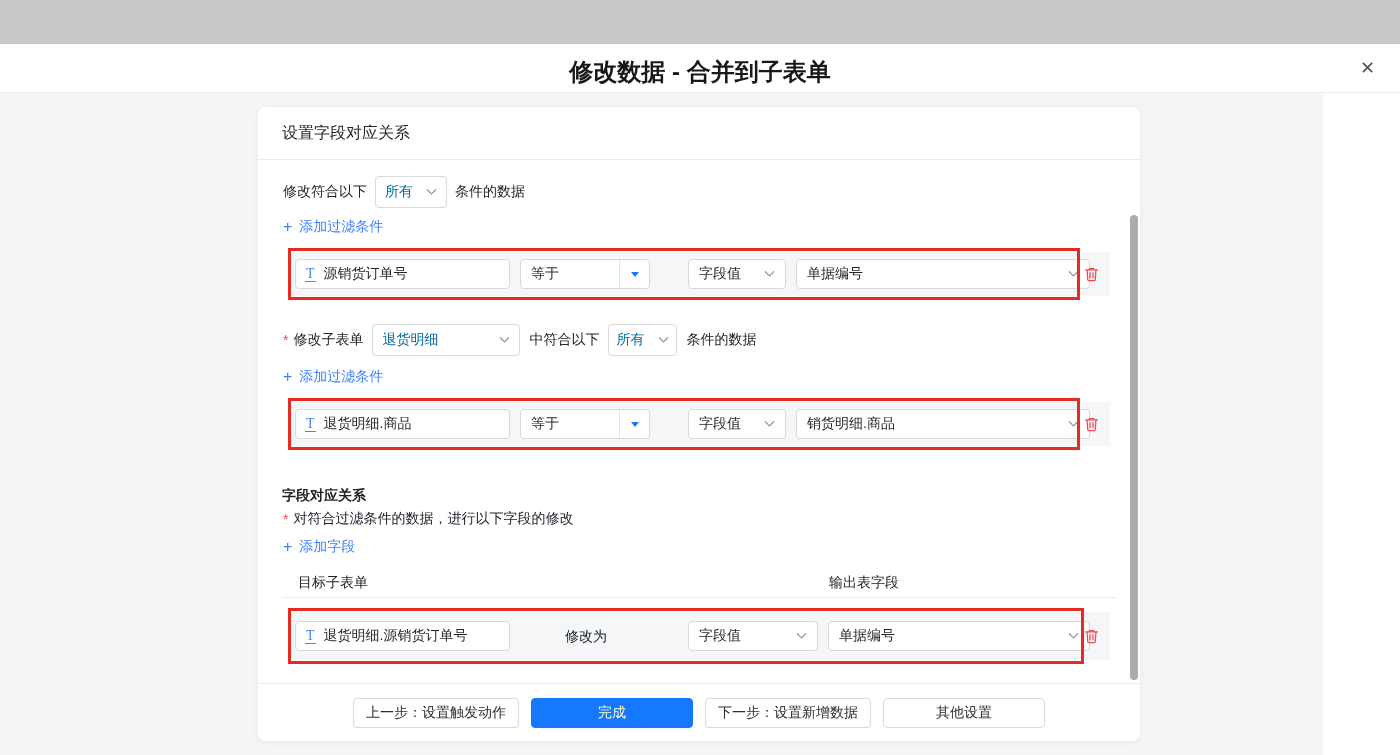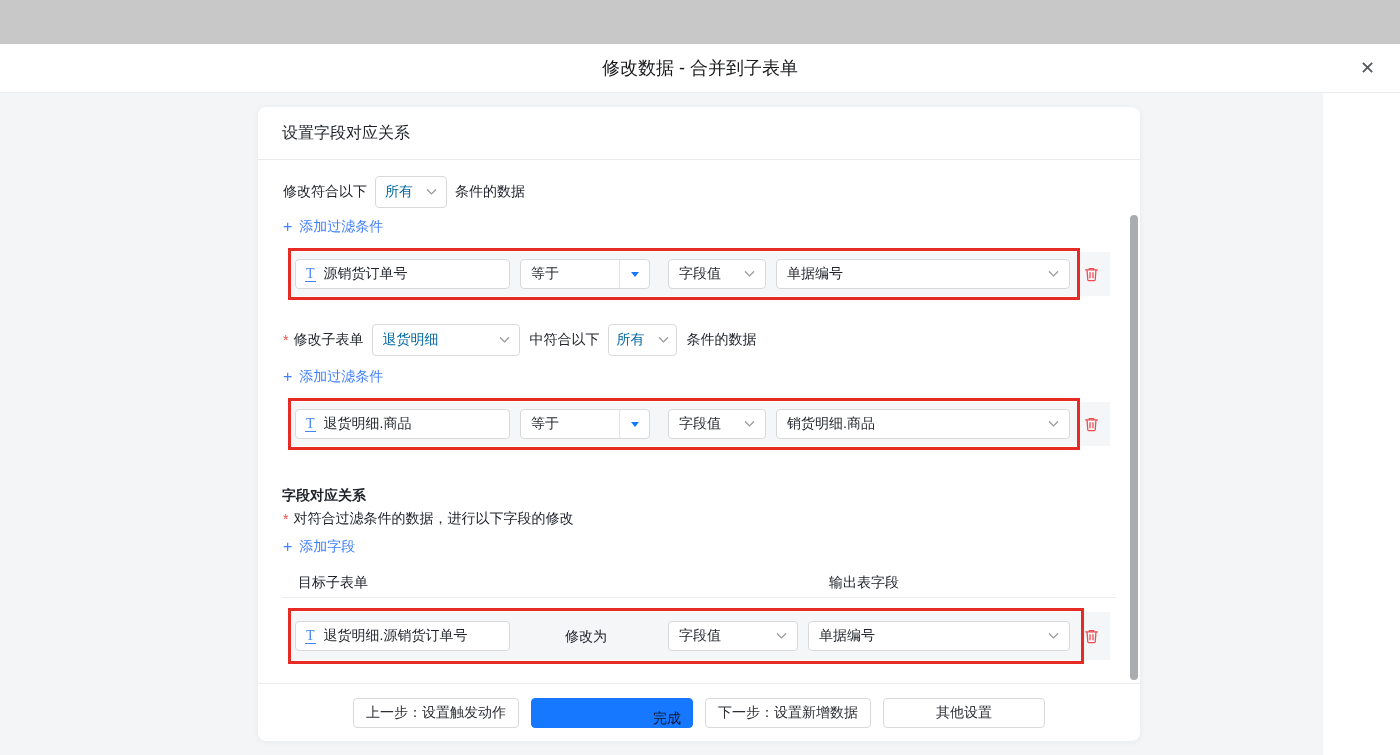--- a/index.html
+++ b/index.html
@@ -22,21 +22,21 @@
   .topbar-right { position:absolute; right:46px; top:0; height:44px; display:flex;
     align-items:center; gap:38px; }
   .guide { display:flex; align-items:center; gap:5px; color:#2aa342; cursor:pointer; }
   .save-btn { width:66px; height:28px; background:#1677ff; color:#fff; border:none;
     border-radius:4px; font-size:14px; cursor:pointer; font-family:inherit; }
 
   
   .modal-header { position:absolute; left:0; top:44px; width:1400px; height:49px;
     background:#fff; border-bottom:1px solid #ebedf0; z-index:5; }
   .modal-title { position:absolute; left:50%; transform:translateX(-50%); top:12px;
-    font-size:18px; font-weight:400; color:#17181a; }
+    font-size:24px; font-weight:700; color:#17181a; }
   .modal-close { position:absolute; right:25px; top:12px; font-size:18px; color:#545659;
     cursor:pointer; line-height:24px; }
 
   
   .content { position:absolute; left:0; top:93px; width:1323px; height:662px; background:#f4f5f6; }
   .card { position:absolute; left:258px; top:14px; width:882px; height:634px; background:#fff;
     border-radius:8px; box-shadow:0 1px 6px rgba(31,35,41,0.06); }
 
   .card-header { position:absolute; left:0; top:0; width:100%; height:53px; line-height:52px;
     padding-left:24px; font-size:16px; color:#1f2329; border-bottom:1px solid #e9eaeb; }
@@ -58,41 +58,41 @@
   .ctrl { position:absolute; height:30px; background:#fff; border:1px solid #d9d9d9;
     border-radius:4px; display:flex; align-items:center; }
   .field-box { padding-left:9px; gap:8px; }
   .t-icon { font-family:"Liberation Serif","DejaVu Serif",serif; color:#4585f2; font-size:14px;
     line-height:13px; border-bottom:1px solid #4585f2; padding:0 1px 1px 1px; }
   .op-box { padding-left:10px; position:relative; cursor:pointer; }
   .op-caret-zone { position:absolute; right:0; top:0; width:30px; height:28px;
     border-left:1px solid #e4e4e4; display:flex; align-items:center; justify-content:center; }
   .caret-down { width:0; height:0; border-left:4.5px solid transparent;
     border-right:4.5px solid transparent; border-top:5.5px solid #1677ff; }
-  .val-box { justify-content:space-between; padding:0 10px; cursor:pointer; }
+  .val-box { justify-content:space-between; padding:0 10px; cursor:pointer;margin-left:20px; }
   .mid-label { position:absolute; height:30px; line-height:30px; color:#20242b; }
   .trash { position:absolute; width:17px; height:18px; cursor:pointer; }
 
   .red-rect { position:absolute; border:3px solid #e52b24; z-index:8; pointer-events:none; }
 
   .section-head { position:absolute; display:flex; gap:8px;flex-direction:column; }
   .section-bar { width:4px; height:14px; background:#1677ff; }
   .section-title { font-weight:700; font-size:14px; color:#1f2329; }
 
   .col-head { position:absolute; font-size:14px; color:#20242b; }
   .col-divider { position:absolute; left:24px; right:24px; height:1px; background:#ececee; }
 
   .scroll-thumb { position:absolute; left:872px; top:108px; width:8px; height:465px;
     background:#aaacae; border-radius:4px; }
 
   .footer { position:absolute; left:0; top:576px; width:100%; height:58px;
     border-top:1px solid #ececee; display:flex; align-items:center; justify-content:center; gap:12px; }
   .btn { height:30px; border:1px solid #d9d9d9; border-radius:4px; background:#fff;
     color:#2b2e33; font-size:14px; padding:0 12px; cursor:pointer; font-family:inherit; }
-  .btn-primary { background:#1677ff; border-color:#1677ff; color:#0f172a; width:162px; padding:11px;text-align:right; }
+  .btn-primary { background:#1677ff; border-color:#1677ff; color:#fef9c3; width:162px; padding:0; }
   .btn-fixed { width:162px; padding:0;text-align:center; }
 
   svg { display:block; }
 </style>
 </head>
 <body>
 
 <div id="stage">
 
   <div class="topbar-dim"></div>

